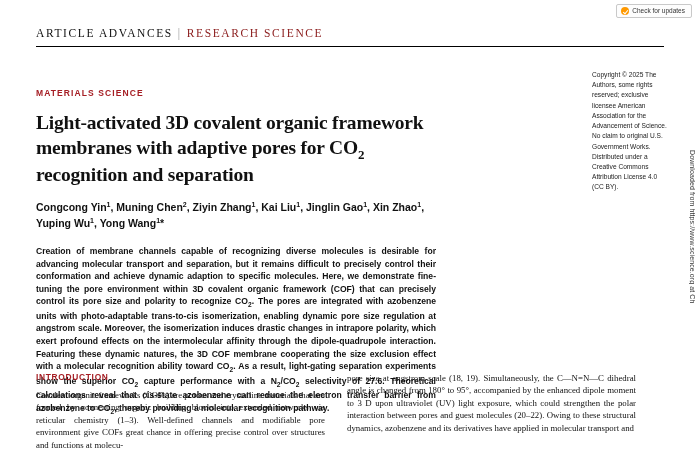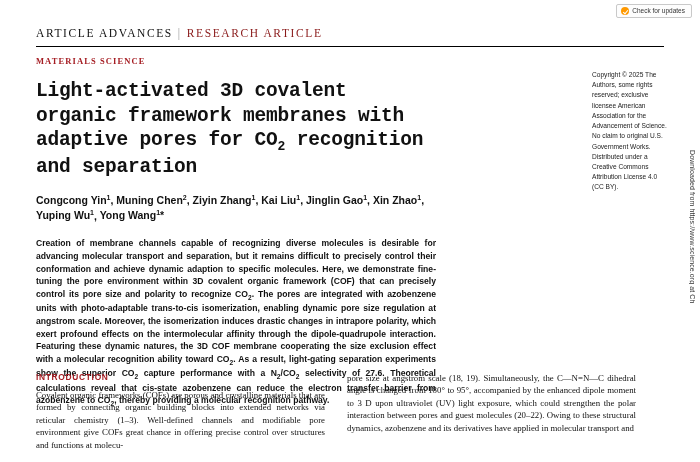--- a/index.html
+++ b/index.html
@@ -82,30 +82,31 @@
 
   
   .content {
     position: absolute;
     left: 36px;
     top: 56px;
     width: 600px;
   }
 
   .section-label {
-    font-family: Liberation Serif, serif;
+    font-family: Liberation Sans, sans-serif;
     font-size: 8.5px;
     font-weight: 700;
     letter-spacing: 1.1px;
     color: #a51d23;
     margin-bottom: 10px;
+    margin-top: 32px;
   }
 
   .title {
-    font-family: Liberation Mono, monospace;
+    font-family: Liberation Serif, serif;
     font-size: 19.5px;
     font-weight: 700;
     line-height: 1.26;
     letter-spacing: -0.2px;
     color: #111;
     width: 400px;
     margin-bottom: 12px;
   }
 
   .authors {
@@ -189,21 +190,21 @@
 </style>
 </head>
 <body>
 
 <div class="updates-badge">
   <span class="dot"></span>
   <span>Check for updates</span>
 </div>
 
 <div class="masthead">
-  <span>ARTICLE ADVANCES</span><span class="sep">|</span><span class="art">RESEARCH ARTICLE</span>
+  <span>ARTICLE ADVANCES</span><span class="sep">|</span><span class="art">RESEARCH SCIENCE</span>
 </div>
 <div class="rule"></div>
 
 <div class="content">
   <div class="section-label">MATERIALS SCIENCE</div>
 
   <h1 class="title"><span>Light-activated 3D covalent organic framework membranes with adaptive pores for CO<sub style="font-size:13px">2</sub> recognition and separation</span></h1>
 
   <div class="authors">
     <span>Congcong Yin<sup>1</sup></span>,

